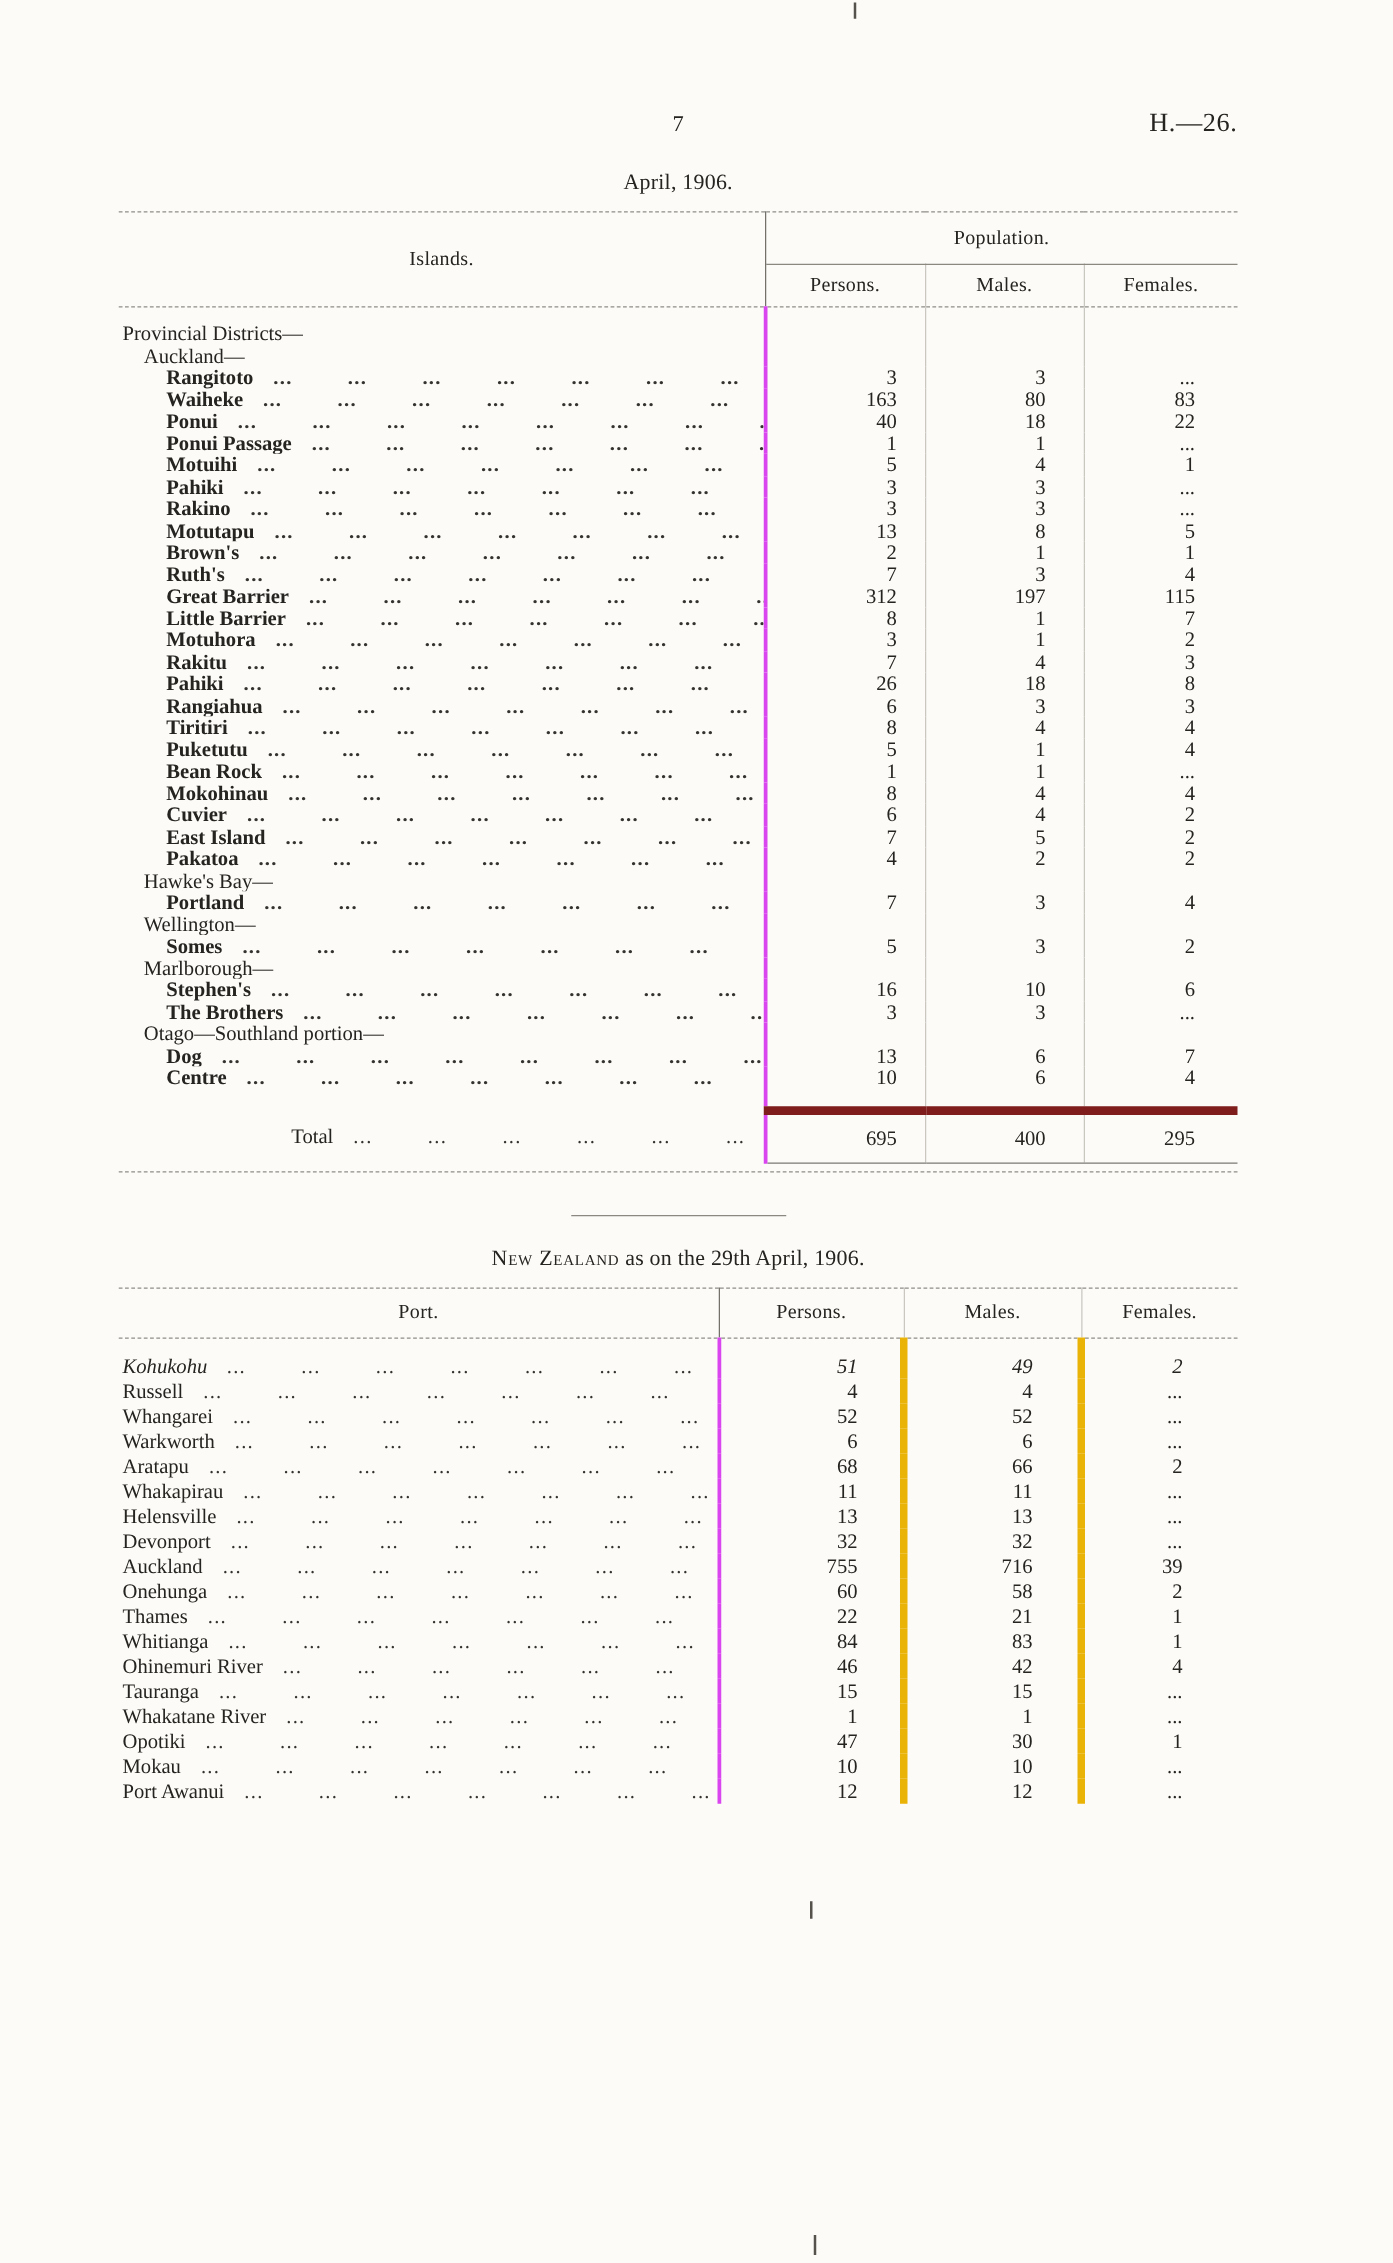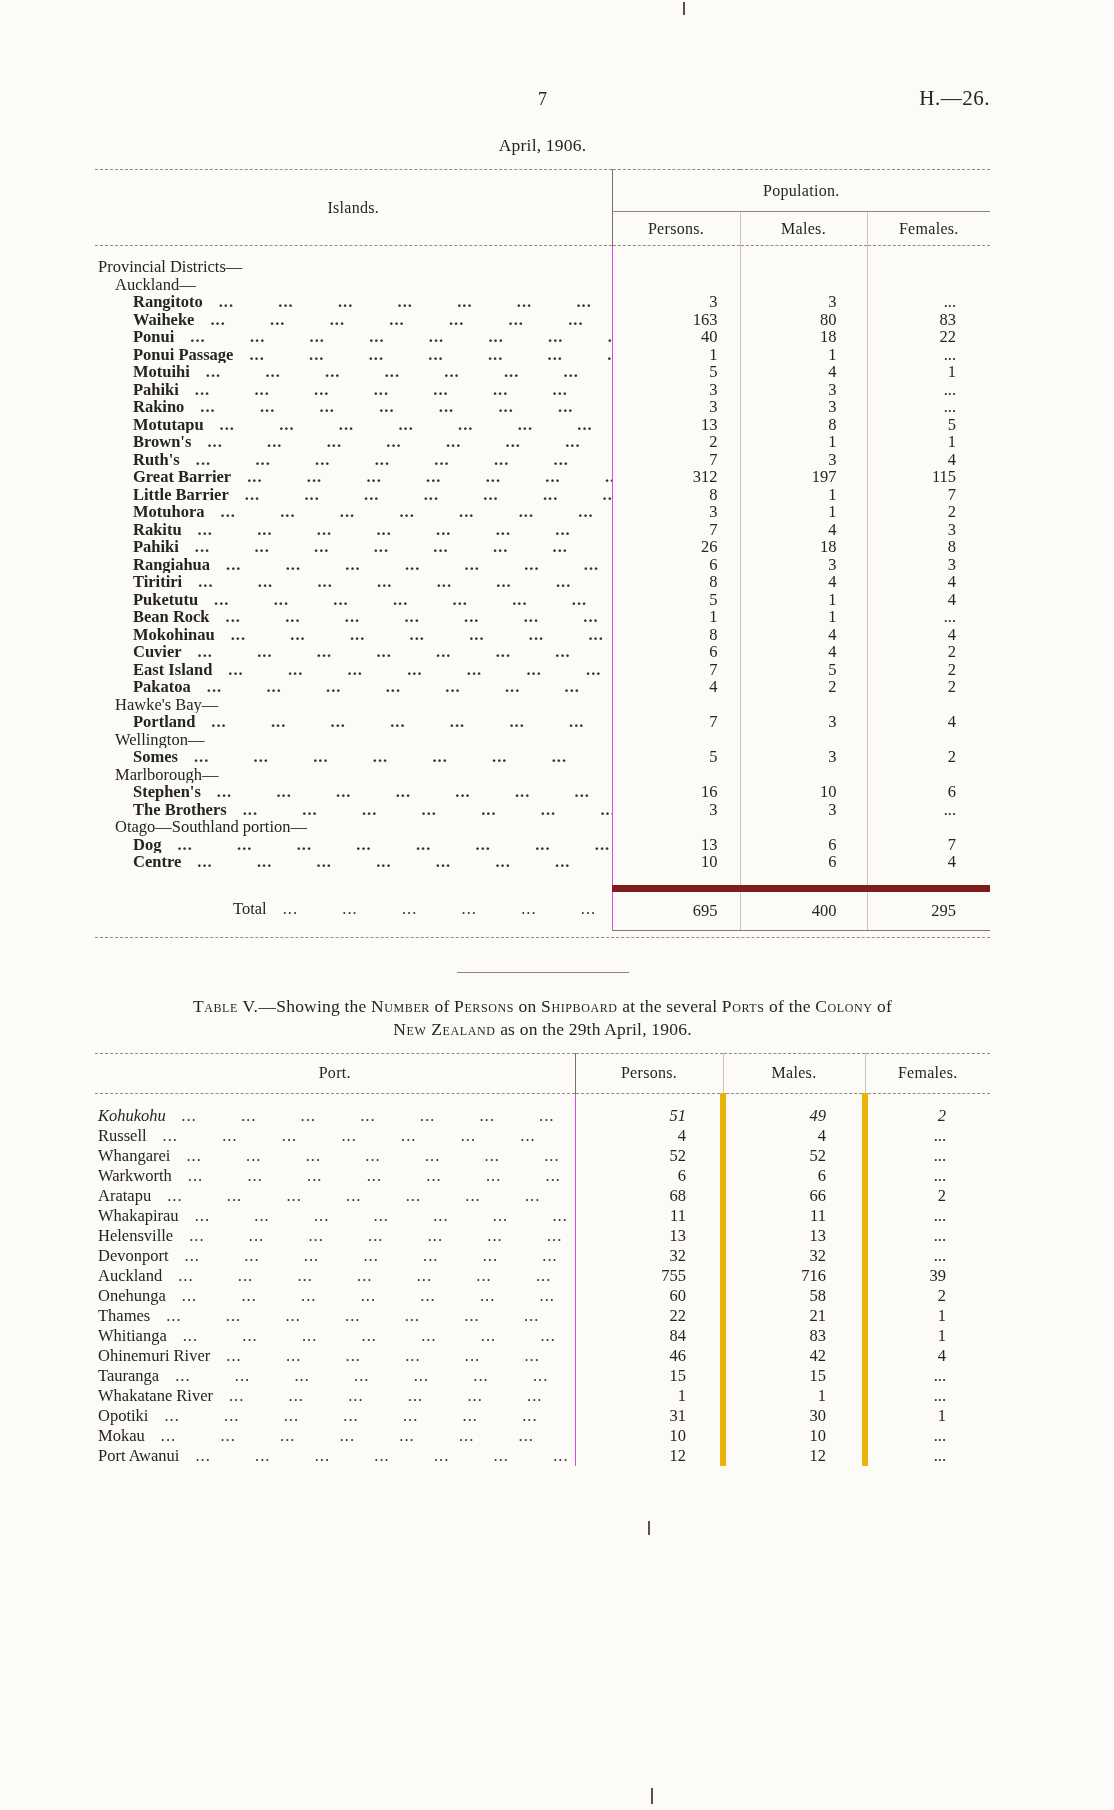--- a/index.html
+++ b/index.html
@@ -21,21 +21,21 @@
   .tbl th{font-weight:normal;font-size:16px;text-align:center;letter-spacing:0.3px;}
   .tbl td{font-size:16.5px;vertical-align:baseline;padding:0;}
 
   
   .t4 th.islands-h{border-right:1px solid #73716a;border-bottom:1px dashed #8f8d86;}
   .t4 th.pop-h{border-bottom:1px solid #8a887f;height:42px;vertical-align:middle;margin-left:47px;}
   .t4 tr.subhdr th{height:34px;vertical-align:middle;border-bottom:1px dashed #8f8d86;}
   .t4 tr.subhdr th.males-h,.t4 tr.subhdr th.females-h{border-left:1px solid #c9c7c0;}
 
   
-  .tbl td.name{border-right:1px solid #d946ef;}
+  .tbl td.name{border-right:3px solid #d946ef;}
   .tbl td.num{text-align:right;}
   .t4 tbody td{line-height:17.5px;}
   .t4 td.c-males,.t4 td.c-females{border-left:1px solid #c9c7c0;}
   .t4 td.c-persons{padding-right:22px;}
   .t4 td.c-males{padding-right:30px;}
   .t4 td.c-females{padding-right:34px;}
   .t4 tbody tr:first-child>td{padding-top:12px;}
   .t4 tbody tr:last-child>td{padding-bottom:14px;}
 
   
@@ -492,21 +492,20 @@
         <td class="num c-females">295</td>
       </tr>
     </tfoot>
   </table>
 
   <div class="dashed-rule"></div>
 
   <div class="mid-rule"></div>
 
   <div class="tbl-title">
-      <div><span class="sc">Table V.</span><span>—Showing the </span><span class="sc">Number</span><span> of </span><span class="sc">Persons</span><span> on </span><span class="sc">Shipboard</span><span> at the several </span><span class="sc">Ports</span><span> of the </span><span class="sc">Colony</span><span> of</span></div>
       <div><span class="sc">New Zealand</span><span> as on the 29th April, 1906.</span></div>
     </div>
 
   <table class="tbl t5">
     <colgroup>
       <col style="width:480px">
       <col style="width:148px">
       <col style="width:142px">
       <col style="width:125px">
     </colgroup>
@@ -684,21 +683,21 @@
           <td class="num c-males">1</td>
           <td class="num c-females">...</td>
         </tr>
         <tr>
           <td class="name">
             <div class="cellflex ind0">
               <span class="lbl">Opotiki</span>
               <span class="leader">...   ...   ...   ...   ...   ...   ...   ...   ...   ...   ...   ...   ...   ...</span>
             </div>
           </td>
-          <td class="num c-persons">31</td>
+          <td class="num c-persons">47</td>
           <td class="num c-males">30</td>
           <td class="num c-females">1</td>
         </tr>
         <tr>
           <td class="name">
             <div class="cellflex ind0">
               <span class="lbl">Mokau</span>
               <span class="leader">...   ...   ...   ...   ...   ...   ...   ...   ...   ...   ...   ...   ...   ...</span>
             </div>
           </td>

